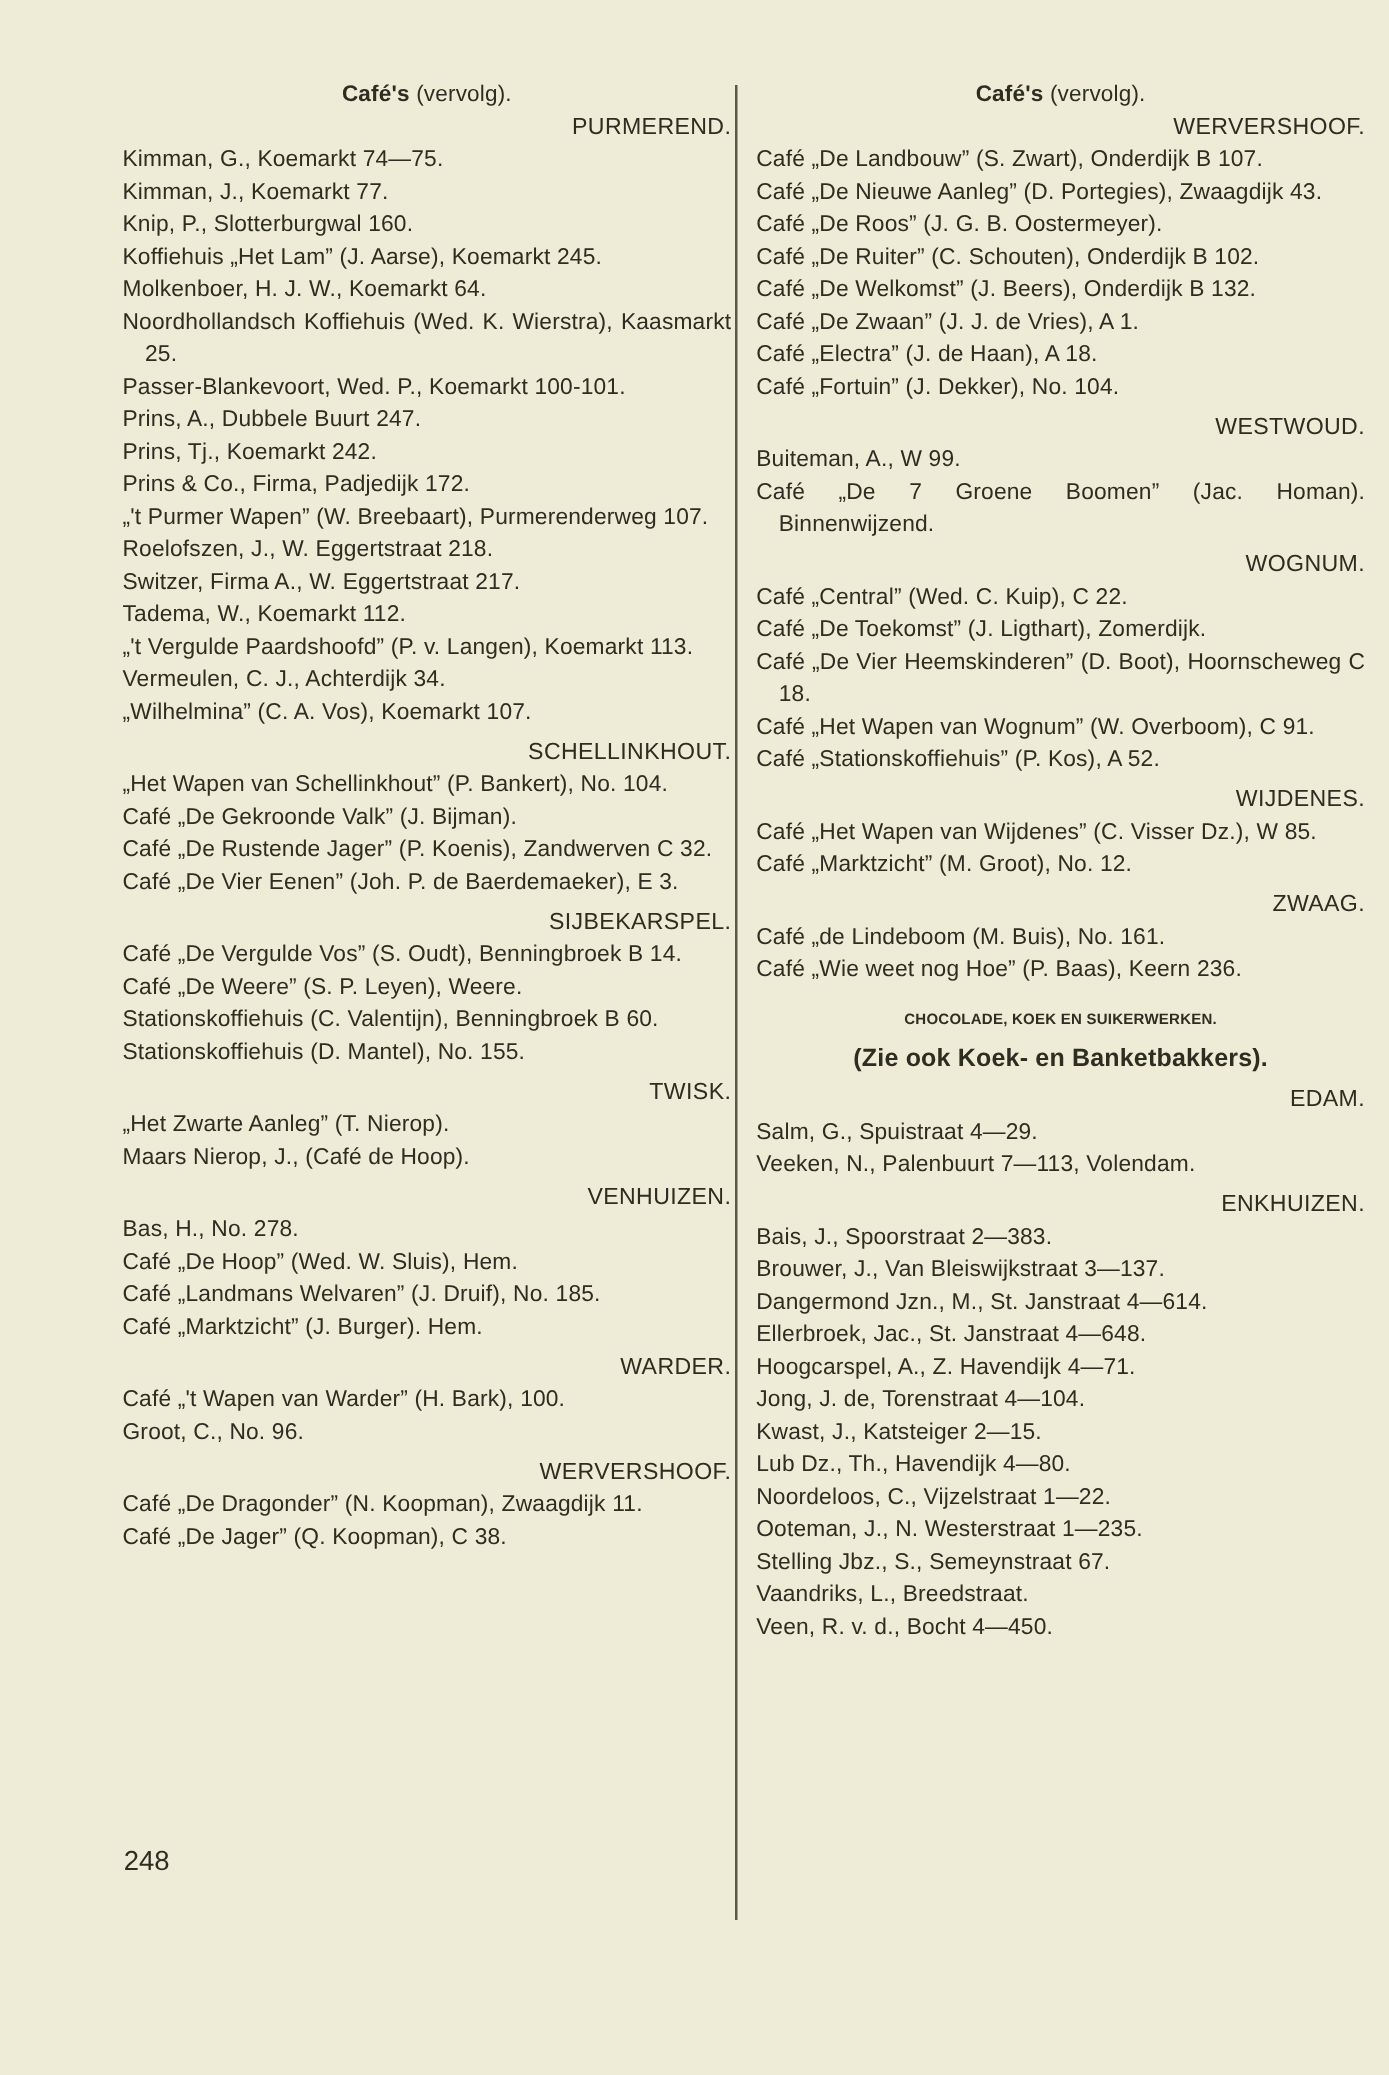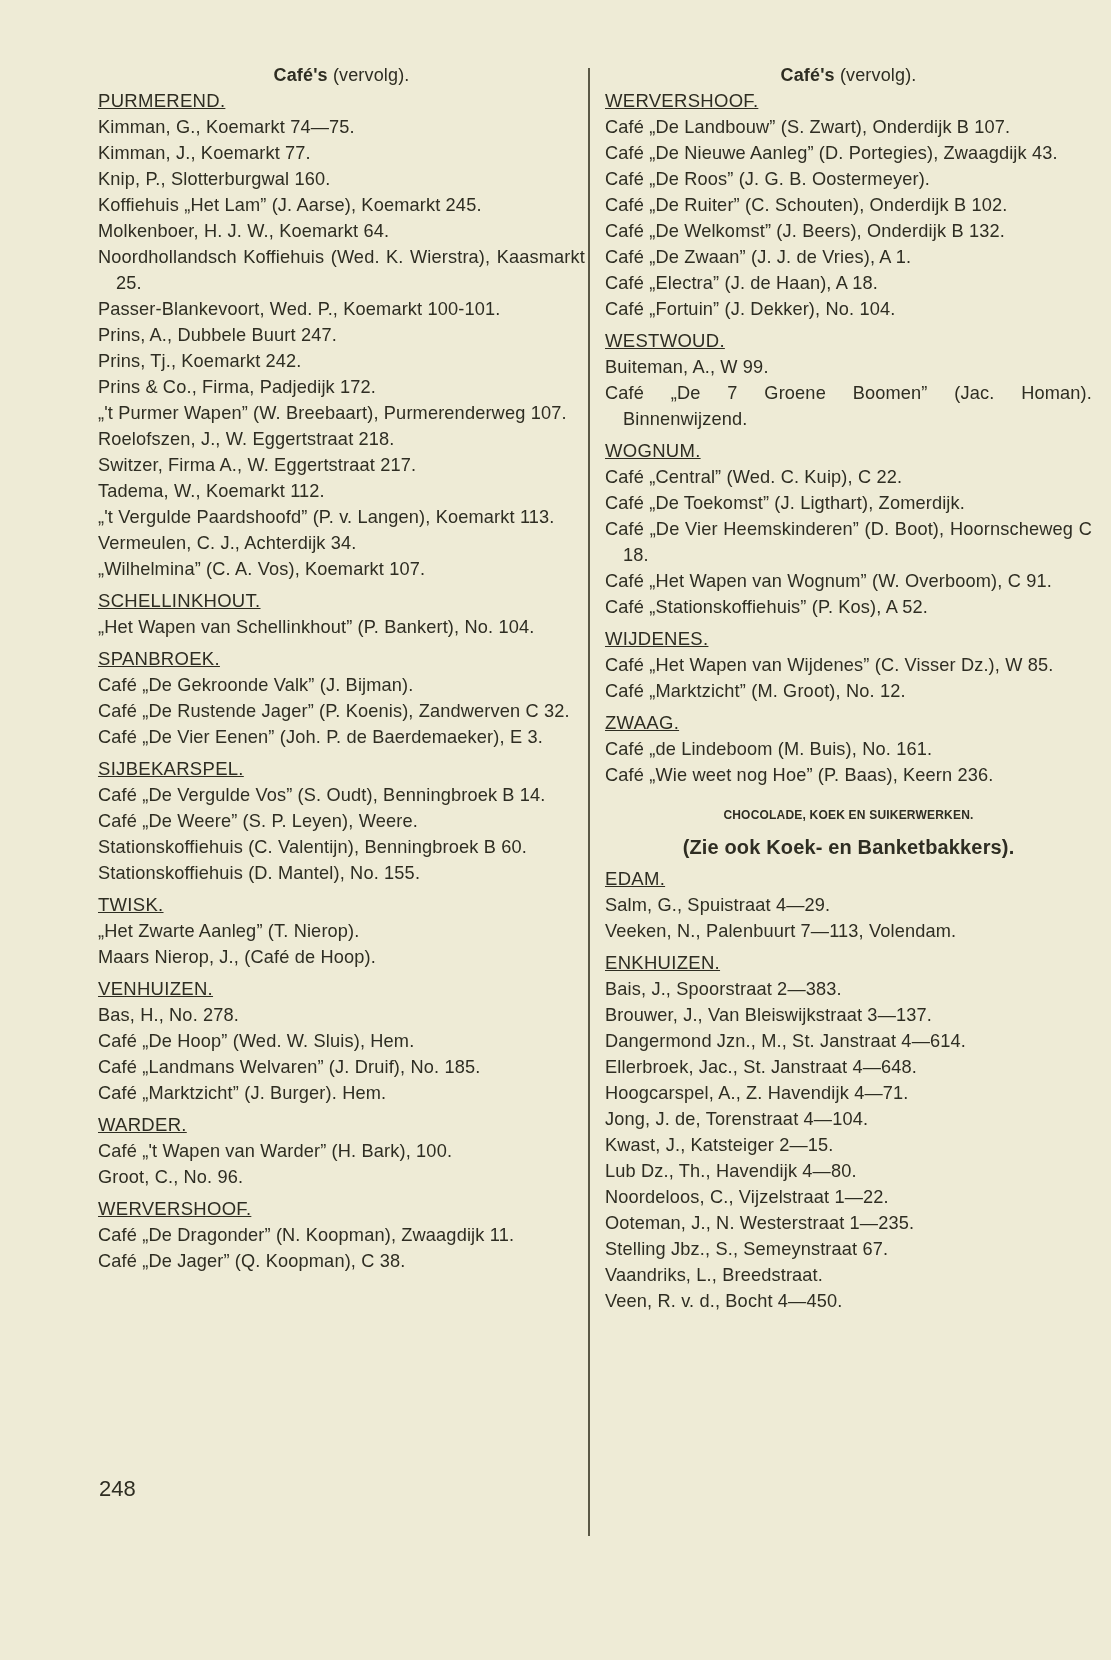--- a/index.html
+++ b/index.html
@@ -26,25 +26,24 @@
       position: absolute; left: 588px; top: 68px; width: 1.5px; height: 1468px;
       background: #5a5846;
     }
     .head {
       text-align: center;
       font-size: 18px;
       line-height: 26px;
     }
     .head b { font-weight: bold; }
     .town {
-      text-align: left;
+      text-align: right;
       font-size: 18.5px;
       line-height: 26px;
       letter-spacing: 0.3px;
-      text-decoration: underline;
     }
     .town.gap { margin-top: 6px; }
     .entry {
       text-align: justify;
       text-align-last: left;
       padding-left: 18px;
       text-indent: -18px;
     }
     .section-title {
       text-align: center;
@@ -87,21 +86,20 @@
         <div class="entry">Prins &amp; Co., Firma, Padjedijk 172.</div>
         <div class="entry">„'t Purmer Wapen” (W. Breebaart), Purmerenderweg 107.</div>
         <div class="entry">Roelofszen, J., W. Eggertstraat 218.</div>
         <div class="entry">Switzer, Firma A., W. Eggertstraat 217.</div>
         <div class="entry">Tadema, W., Koemarkt 112.</div>
         <div class="entry">„'t Vergulde Paardshoofd” (P. v. Langen), Koemarkt 113.</div>
         <div class="entry">Vermeulen, C. J., Achterdijk 34.</div>
         <div class="entry">„Wilhelmina” (C. A. Vos), Koemarkt 107.</div>
         <div class="town gap">SCHELLINKHOUT.</div>
         <div class="entry">„Het Wapen van Schellinkhout” (P. Bankert), No. 104.</div>
-        <div class="town gap">SPANBROEK.</div>
         <div class="entry">Café „De Gekroonde Valk” (J. Bijman).</div>
         <div class="entry">Café „De Rustende Jager” (P. Koenis), Zandwerven C 32.</div>
         <div class="entry">Café „De Vier Eenen” (Joh. P. de Baerdemaeker), E 3.</div>
         <div class="town gap">SIJBEKARSPEL.</div>
         <div class="entry">Café „De Vergulde Vos” (S. Oudt), Benningbroek B 14.</div>
         <div class="entry">Café „De Weere” (S. P. Leyen), Weere.</div>
         <div class="entry">Stationskoffiehuis (C. Valentijn), Benningbroek B 60.</div>
         <div class="entry">Stationskoffiehuis (D. Mantel), No. 155.</div>
         <div class="town gap">TWISK.</div>
         <div class="entry">„Het Zwarte Aanleg” (T. Nierop).</div>

